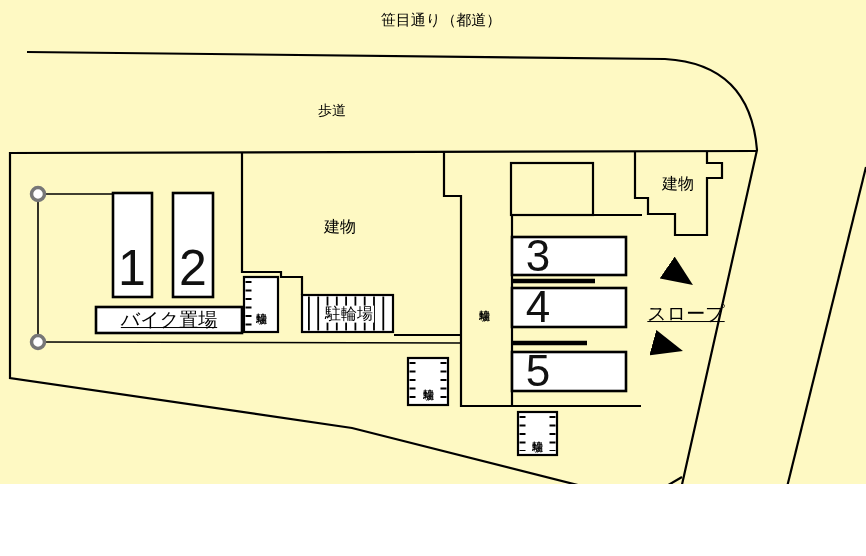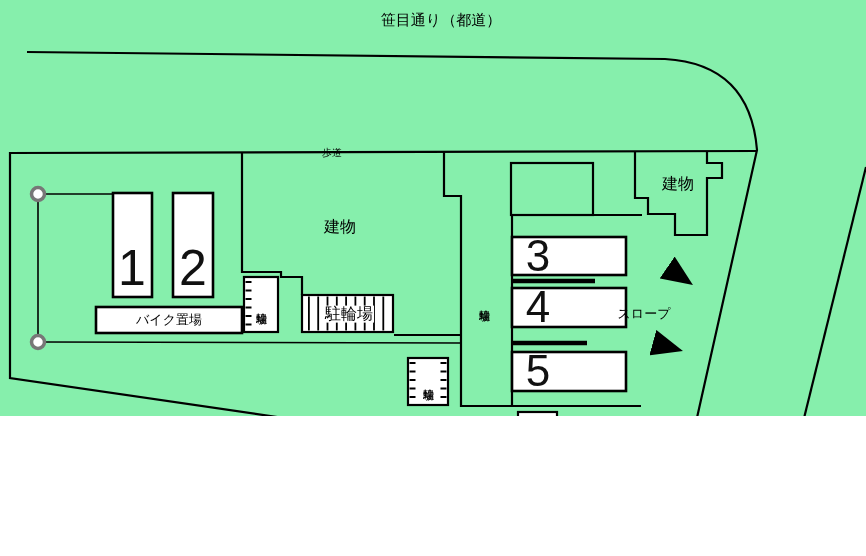--- a/index.html
+++ b/index.html
@@ -1,31 +1,31 @@
 <!DOCTYPE html>
 <html><head>
 <meta charset="utf-8">
 <style>
   html,body{margin:0;padding:0;background:#fff;}
   .stage{
-    position:relative;width:866px;height:416px;background:#86efac;overflow:hidden;
+    position:relative;width:866px;height:484px;background:#fef9c3;overflow:hidden;
     font-family:"Liberation Sans","DejaVu Sans",sans-serif;color:#000;
   }
   .stage svg{position:absolute;left:0;top:0;}
   .lbl{
     position:absolute;transform:translate(-50%,-50%);
     white-space:nowrap;color:#000;line-height:1.05;text-align:center;
   }
   .lbl.vert{
     writing-mode:vertical-rl;text-orientation:upright;letter-spacing:1px;
   }
   .lbl.bg{background:#fff;padding:0 1px;}
   .num{font-size:44px;color:#111;}
   .num-lg{font-size:50px;color:#111;}
-  .f15{font-size:15px;} .f14{font-size:10px;margin-top:43px;} .f13{font-size:13px;}
+  .f15{font-size:15px;} .f14{font-size:14px;} .f13{font-size:19px;text-decoration:underline;}
   .f12{font-size:16px;} .f11{font-size:11px;}
   .north{
     position:absolute;transform:translate(-50%,-50%) rotate(80deg);
     font-size:17px;font-weight:bold;
   }
 </style>
 </head>
 <body>
 
 <div class="stage">
@@ -122,21 +122,21 @@
   <div class="lbl f12" style="left:340px;top:227px;">建物</div>
   <div class="lbl f12" style="left:678px;top:184px;">建物</div>
   <div class="lbl f13" style="left:169px;top:320px;">バイク置場</div>
 
   <div class="lbl vert f11" style="left:484px;top:302px;">駐輪場</div>
   <div class="lbl bg f12" style="left:349px;top:314px;">駐輪場</div>
   <div class="lbl vert bg f11" style="left:261px;top:305px;">駐輪場</div>
   <div class="lbl vert bg f11" style="left:428px;top:381px;">駐輪場</div>
   <div class="lbl vert bg f11" style="left:537px;top:433px;">駐輪場</div>
 
-  <div class="lbl f13" style="left:644px;top:314px;">スロープ</div>
+  <div class="lbl f13" style="left:686px;top:314px;">スロープ</div>
   <div class="north" style="left:636px;top:516px;">N</div>
 
   <div class="lbl num-lg" style="left:132px;top:268px;">1</div>
   <div class="lbl num-lg" style="left:193px;top:268px;">2</div>
   <div class="lbl num" style="left:538px;top:256px;">3</div>
   <div class="lbl num" style="left:538px;top:307px;">4</div>
   <div class="lbl num" style="left:538px;top:371px;">5</div>
 
 </div>
 

